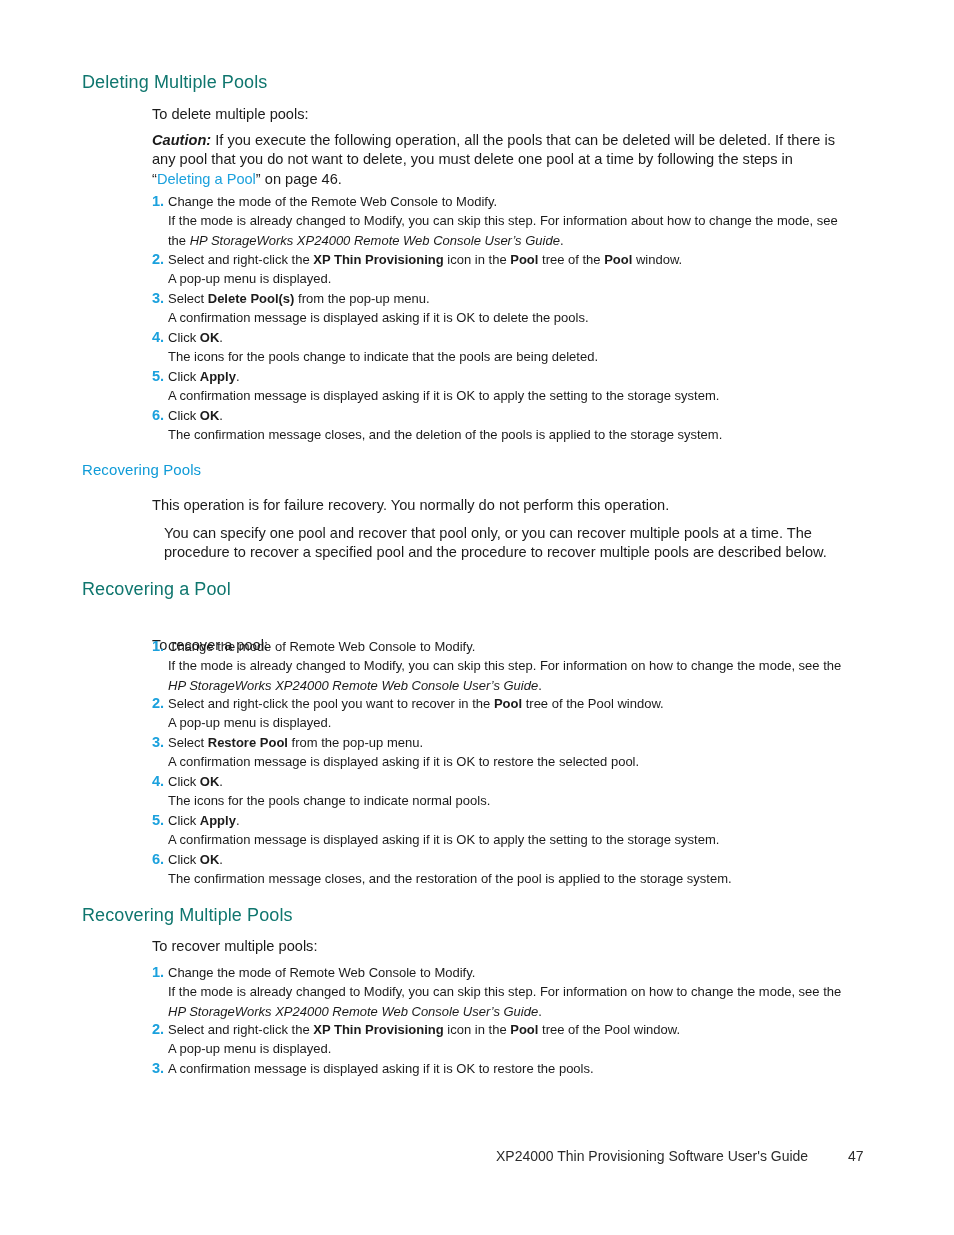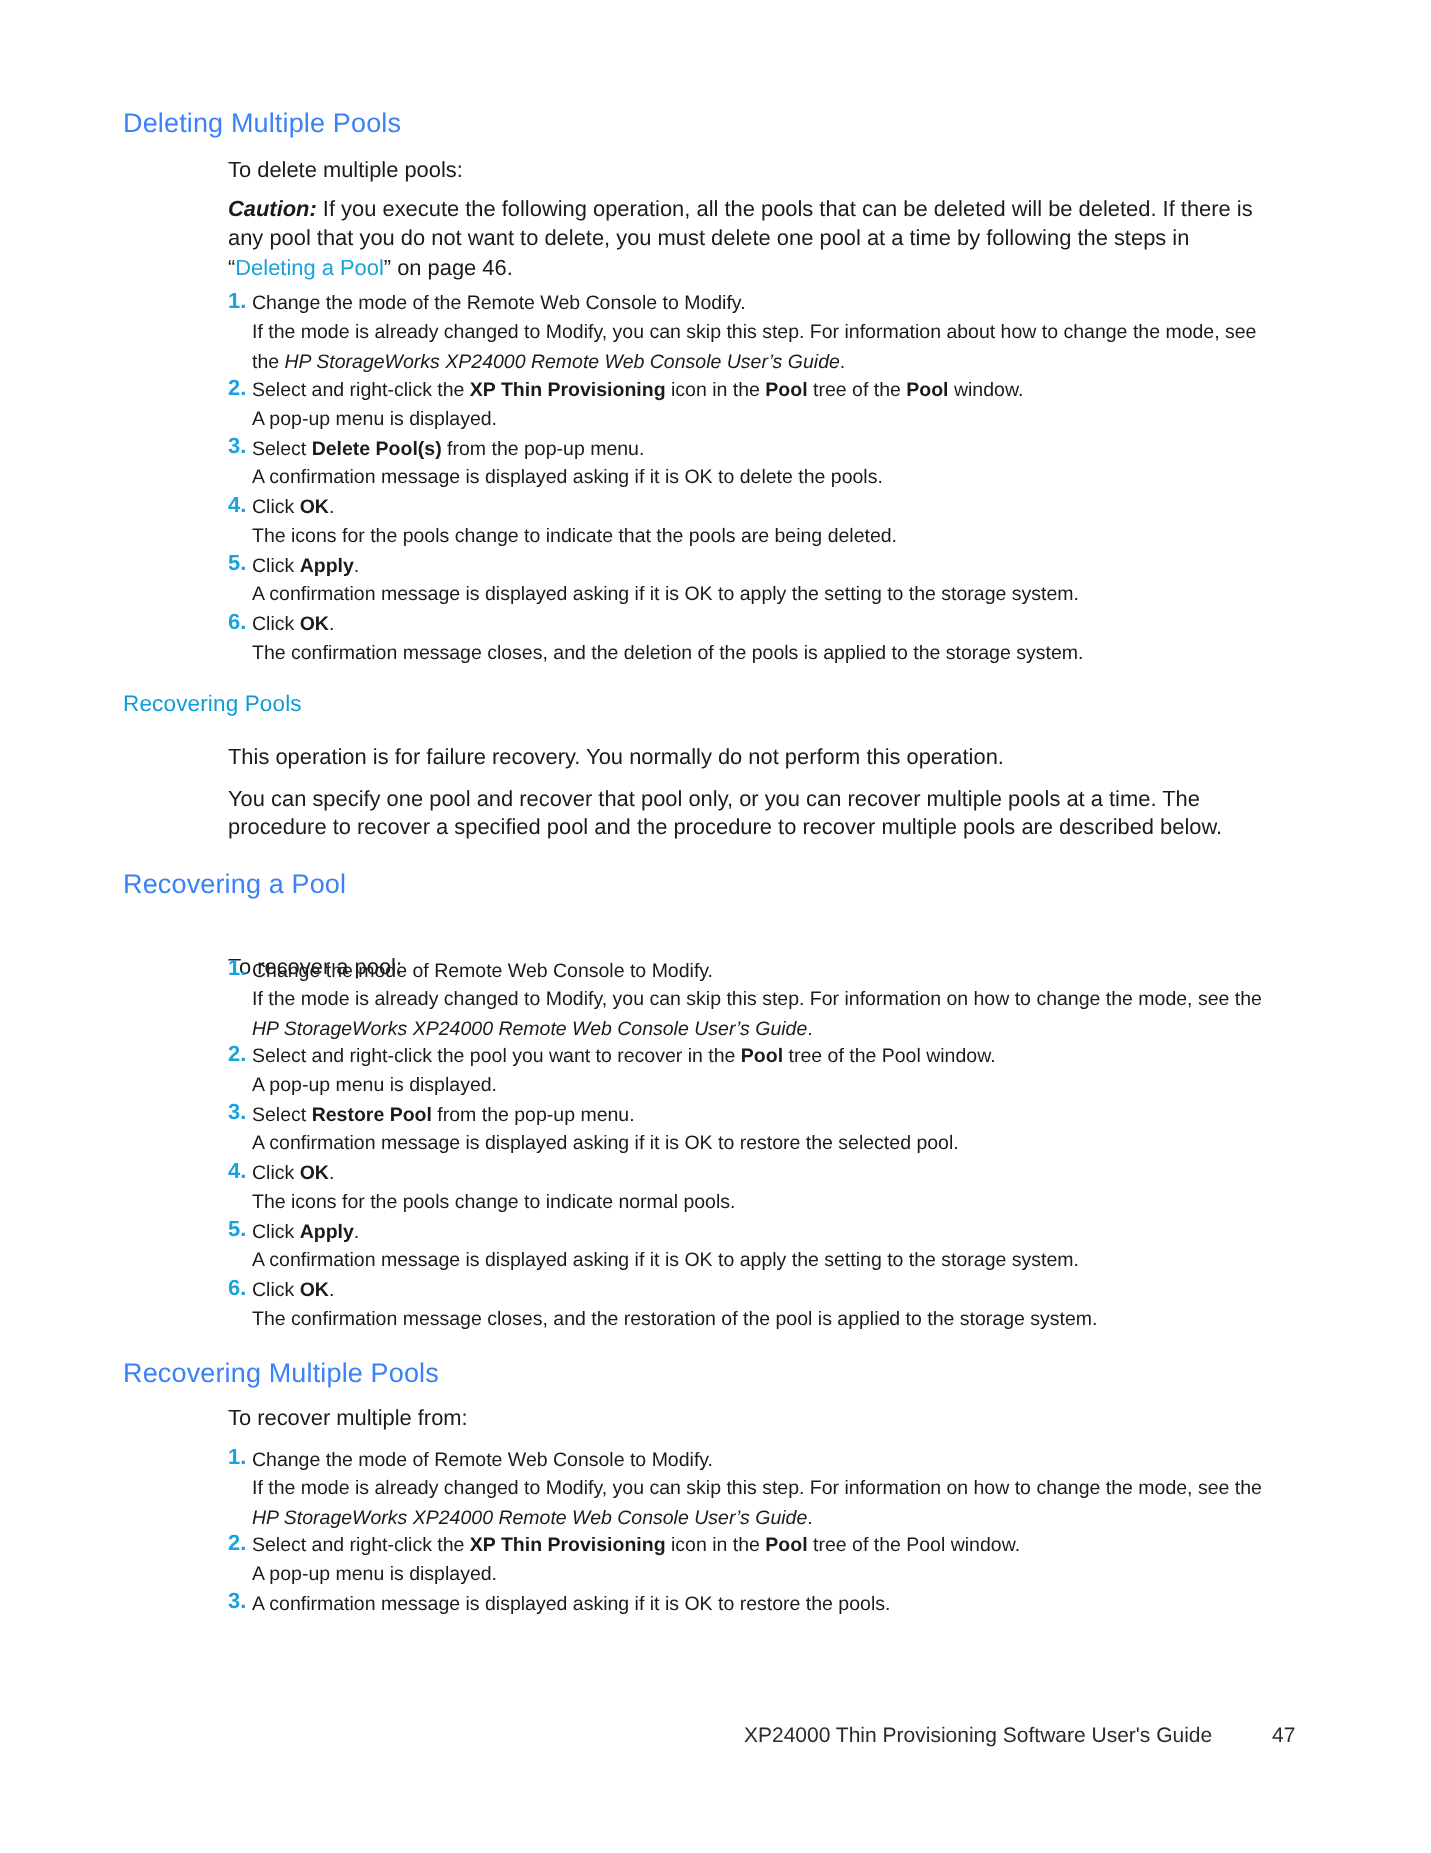--- a/index.html
+++ b/index.html
@@ -32,21 +32,21 @@
     font-weight: 400;
     color: #0f9bd7;
     letter-spacing: 0.1px;
     white-space: nowrap;
   }
   .h2 {
     position: absolute;
     left: 82px;
     font-size: 18px;
     font-weight: 400;
-    color: #3b82f6;
+    color: #0f766e;
     letter-spacing: 0.1px;
     white-space: nowrap;
   }
 
   
   .para {
     position: absolute;
     left: 152px;
     width: 686px;
     font-size: 14.6px;
@@ -169,21 +169,21 @@
     <div class="step-body">
       <span class="line"><span>Click </span><span class="b">OK</span><span>.</span></span>
       <span class="line">The confirmation message closes, and the deletion of the pools is applied to the storage system.</span>
     </div>
   </div>
 
   <div class="h1" style="top:461px;">Recovering Pools</div>
 
   <div class="para" style="top:496px;">This operation is for failure recovery.  You normally do not perform this operation.</div>
 
-  <div class="para" style="top:524px;">You can specify one pool and recover that pool only, or you can recover multiple pools at a time.  The procedure to recover a specified pool and the procedure to recover multiple pools are described below.</div>
+  <div class="para" style="top:524px;margin-left:12px;">You can specify one pool and recover that pool only, or you can recover multiple pools at a time.  The procedure to recover a specified pool and the procedure to recover multiple pools are described below.</div>
 
   <div class="h2" style="top:579px;">Recovering a Pool</div>
 
   <div class="para" style="top:636px;">To recover a pool:</div>
 
   <div class="step" style="top:637px;">
     <span class="step-num">1.</span>
     <div class="step-body">
       <span class="line">Change the mode of Remote Web Console to Modify.</span>
       <span class="line"><span>If the mode is already changed to Modify, you can skip this step.  For information on how to change the mode, see the </span><span class="i">HP StorageWorks XP24000 Remote Web Console User’s Guide</span><span>.</span></span>
@@ -225,21 +225,21 @@
   <div class="step" style="top:850px;">
     <span class="step-num">6.</span>
     <div class="step-body">
       <span class="line"><span>Click </span><span class="b">OK</span><span>.</span></span>
       <span class="line">The confirmation message closes, and the restoration of the pool is applied to the storage system.</span>
     </div>
   </div>
 
   <div class="h2" style="top:905px;">Recovering Multiple Pools</div>
 
-  <div class="para" style="top:937px;">To recover multiple from:</div>
+  <div class="para" style="top:937px;">To recover multiple pools:</div>
 
   <div class="step" style="top:963px;">
     <span class="step-num">1.</span>
     <div class="step-body">
       <span class="line">Change the mode of Remote Web Console to Modify.</span>
       <span class="line"><span>If the mode is already changed to Modify, you can skip this step.  For information on how to change the mode, see the </span><span class="i">HP StorageWorks XP24000 Remote Web Console User’s Guide</span><span>.</span></span>
     </div>
   </div>
 
   <div class="step" style="top:1020px;">

